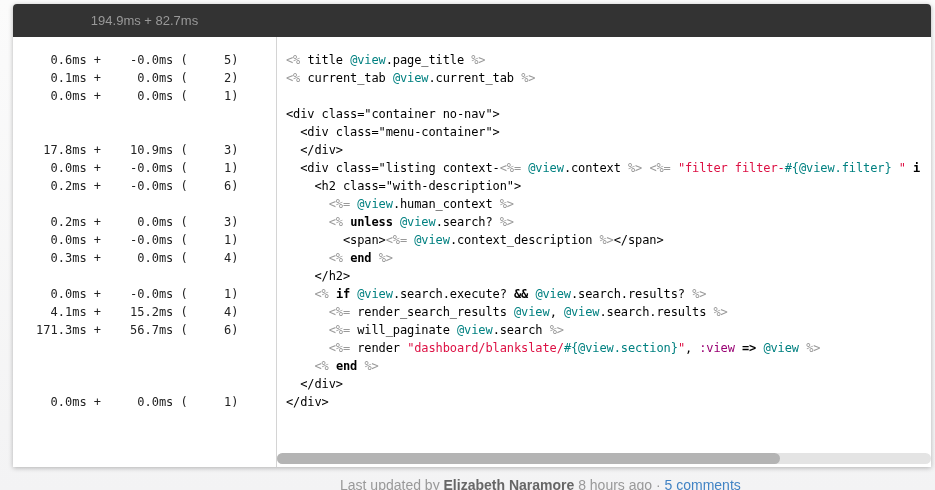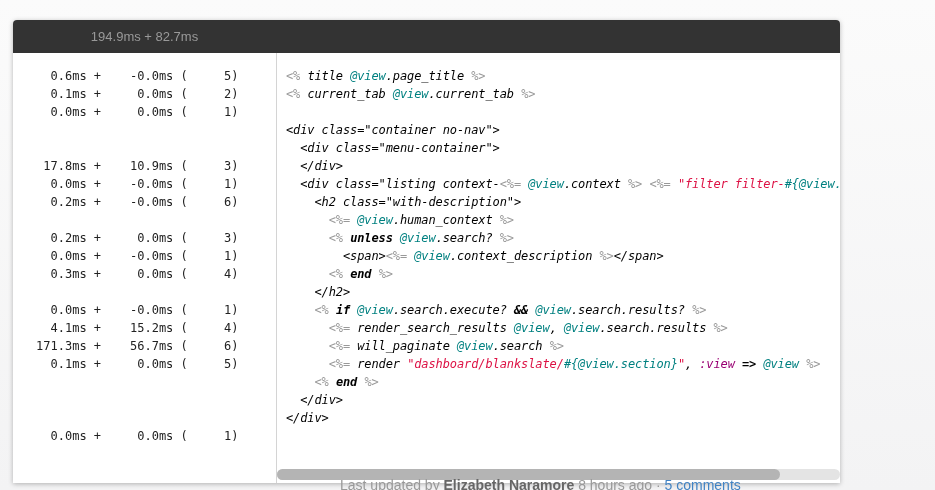--- a/index.html
+++ b/index.html
@@ -4,22 +4,22 @@
 <style>
   * { box-sizing: border-box; margin: 0; padding: 0; }
   html, body { width: 935px; height: 490px; overflow: hidden; }
   body {
     position: relative;
     background: linear-gradient(#fbfbfb, #f3f3f4);
     font-family: "Liberation Sans", sans-serif;
   }
   .card {
     position: absolute;
-    left: 13px; top: 20px;
-    width: 827px; height: 463px;
+    left: 13px; top: 4px;
+    width: 918px; height: 463px;
     background: #ffffff;
     border-radius: 4px 4px 0 0;
     box-shadow: 0 1px 5px rgba(0,0,0,0.28);
   }
   .card-header {
     position: relative;
     height: 33px;
     background: var(--header-bg, #333);
     border-radius: 4px 4px 0 0;
   }
@@ -64,21 +64,20 @@
   .v-divider {
     flex: 0 0 1px;
     width: 1px;
     background: #d4d4d4;
   }
   .code-col {
     position: relative;
     flex: 1 1 auto;
     padding: 14px 12px 0 9px;
     overflow: hidden;
-    font-style: italic;
   }
   .code-line {
     height: 18px;
     line-height: 18px;
     white-space: pre;
     font-family: "DejaVu Sans Mono", "Liberation Mono", monospace;
     font-size: 12px;
     letter-spacing: -0.1px;
     color: var(--tok-plain, #000);
   }
@@ -130,21 +129,20 @@
         <div class="timing-row">    0.0ms +    -0.0ms (     1)</div>
         <div class="timing-row">    0.2ms +    -0.0ms (     6)</div>
         <div class="timing-row"></div>
         <div class="timing-row">    0.2ms +     0.0ms (     3)</div>
         <div class="timing-row">    0.0ms +    -0.0ms (     1)</div>
         <div class="timing-row">    0.3ms +     0.0ms (     4)</div>
         <div class="timing-row"></div>
         <div class="timing-row">    0.0ms +    -0.0ms (     1)</div>
         <div class="timing-row">    4.1ms +    15.2ms (     4)</div>
         <div class="timing-row">  171.3ms +    56.7ms (     6)</div>
-        <div class="timing-row">    0.1ms +     0.0ms (     5)</div>
         <div class="timing-row"></div>
         <div class="timing-row"></div>
         <div class="timing-row"></div>
         <div class="timing-row">    0.0ms +     0.0ms (     1)</div>
         <div class="timing-row"></div>
       </div>
     <div class="v-divider"></div>
     <div class="code-col">
       <div>
           <div class="code-line"><span class="tok-delim">&lt;% </span><span class="tok-plain">title </span><span class="tok-ivar">@view</span><span class="tok-plain">.page_title </span><span class="tok-delim">%&gt;</span></div>

